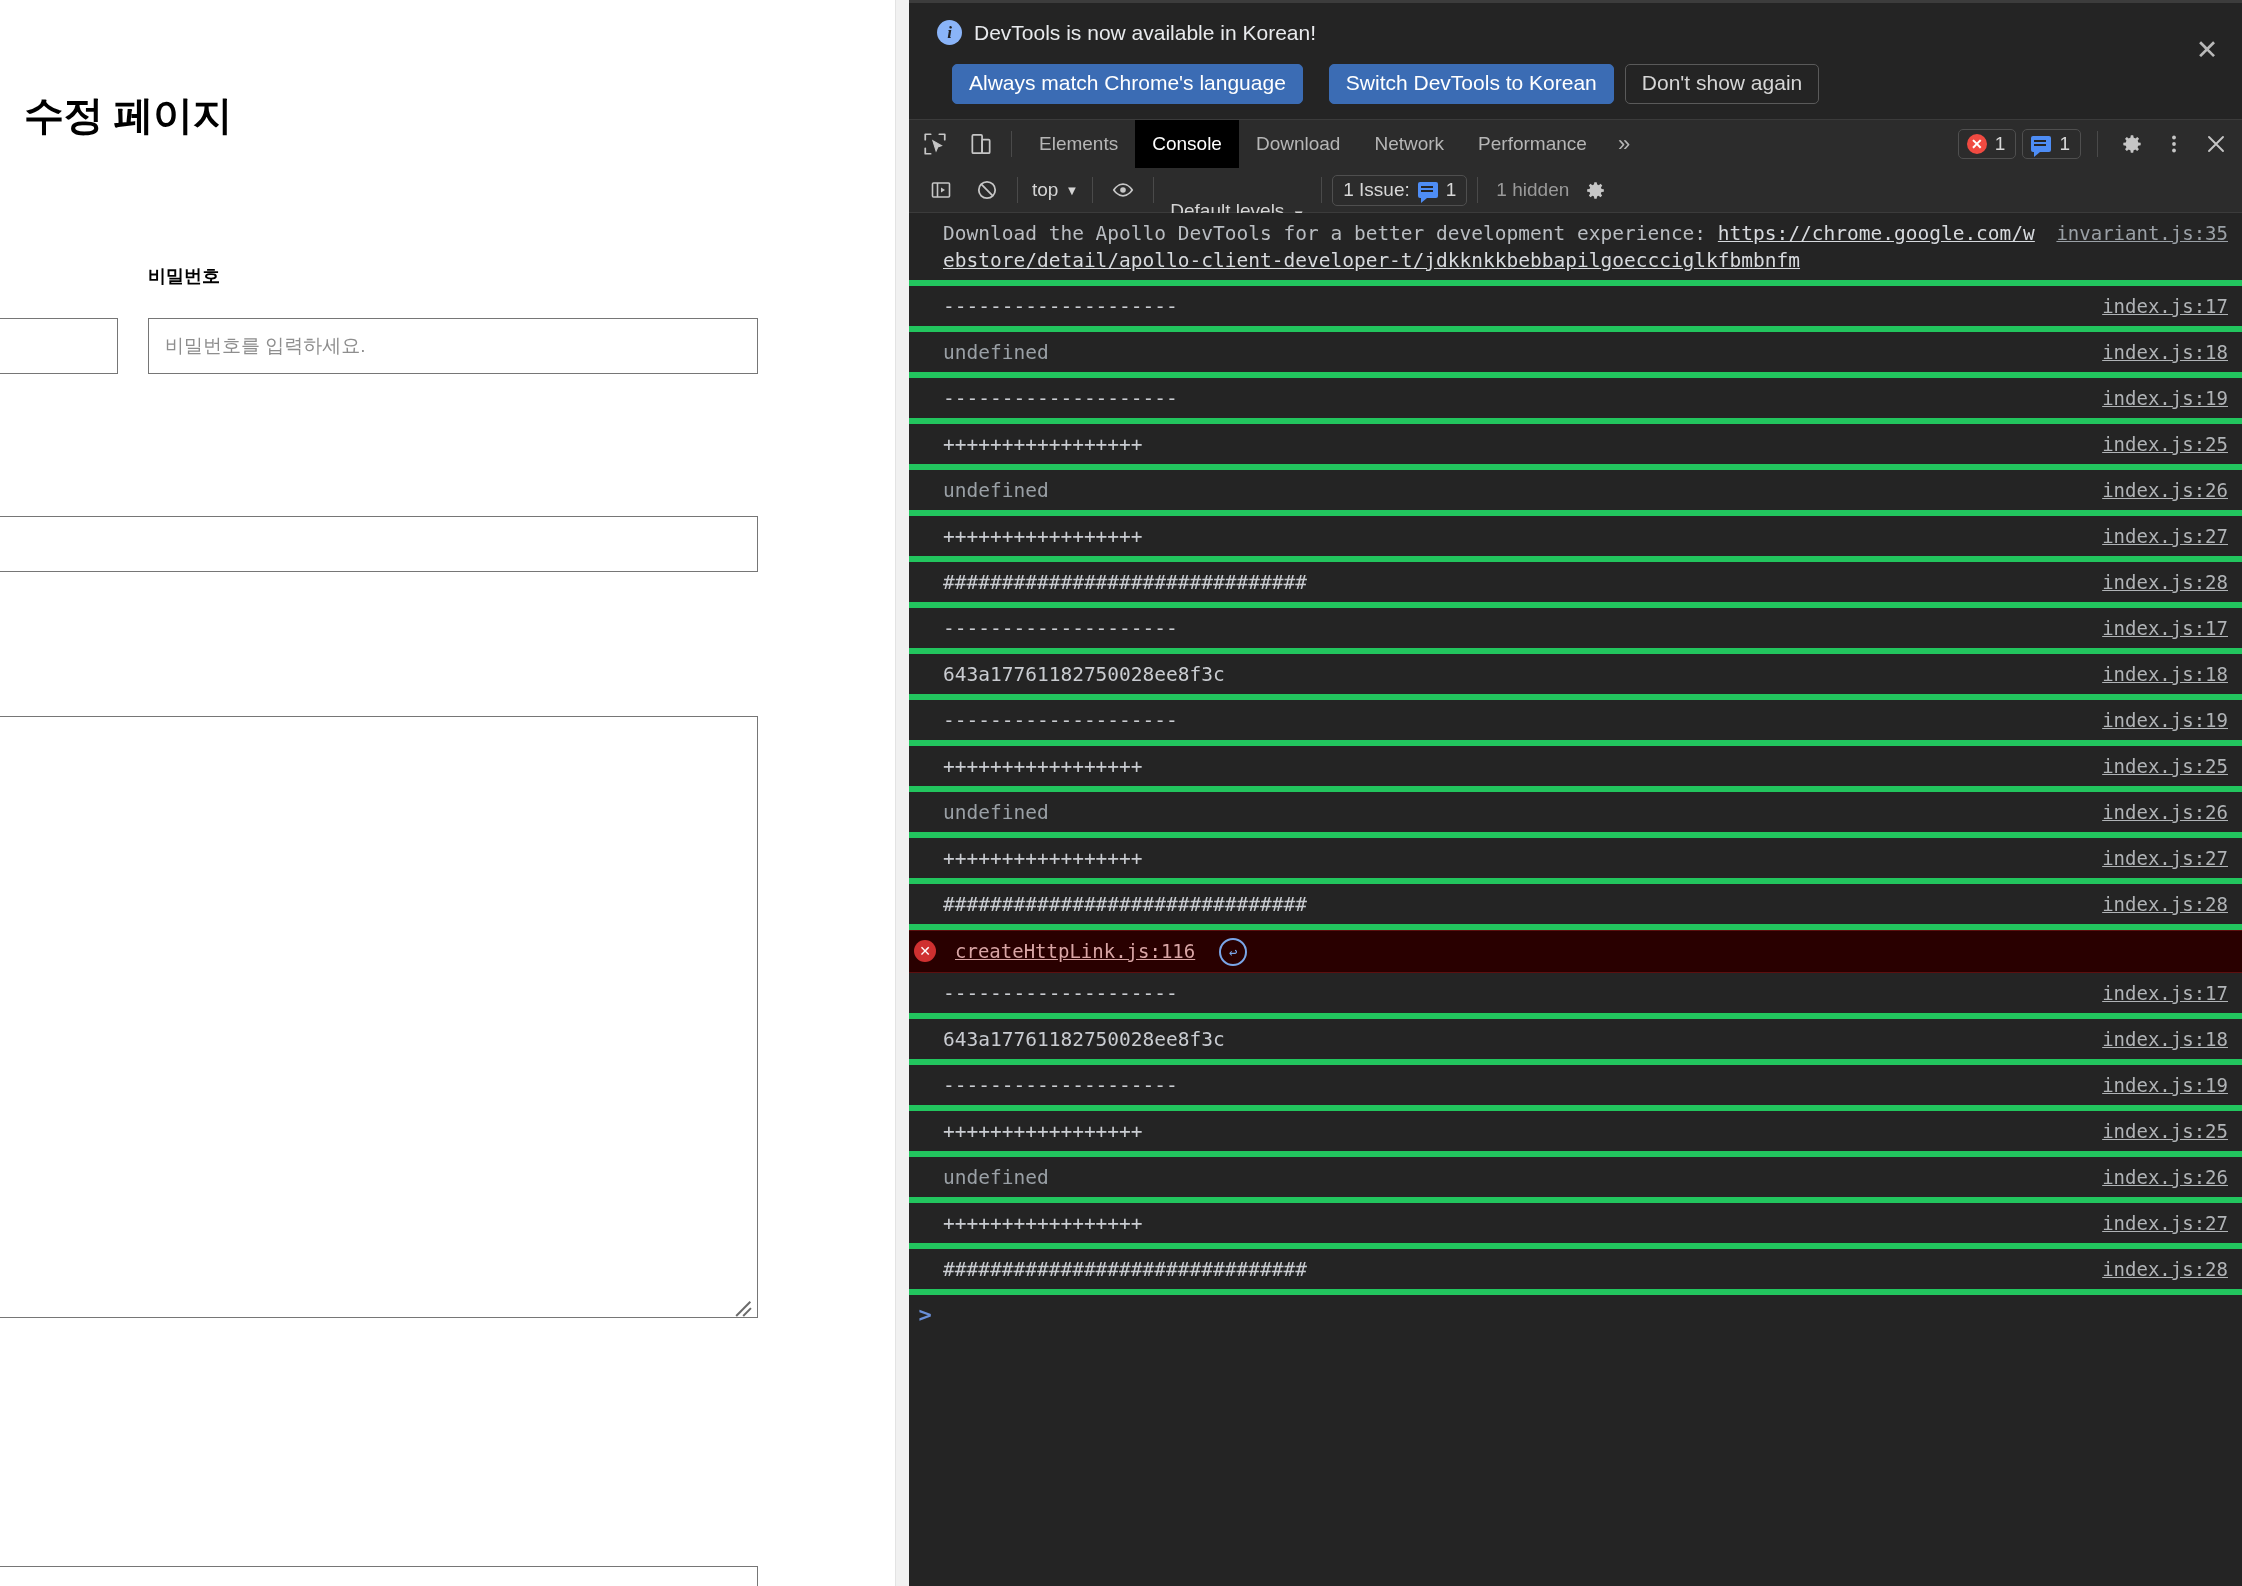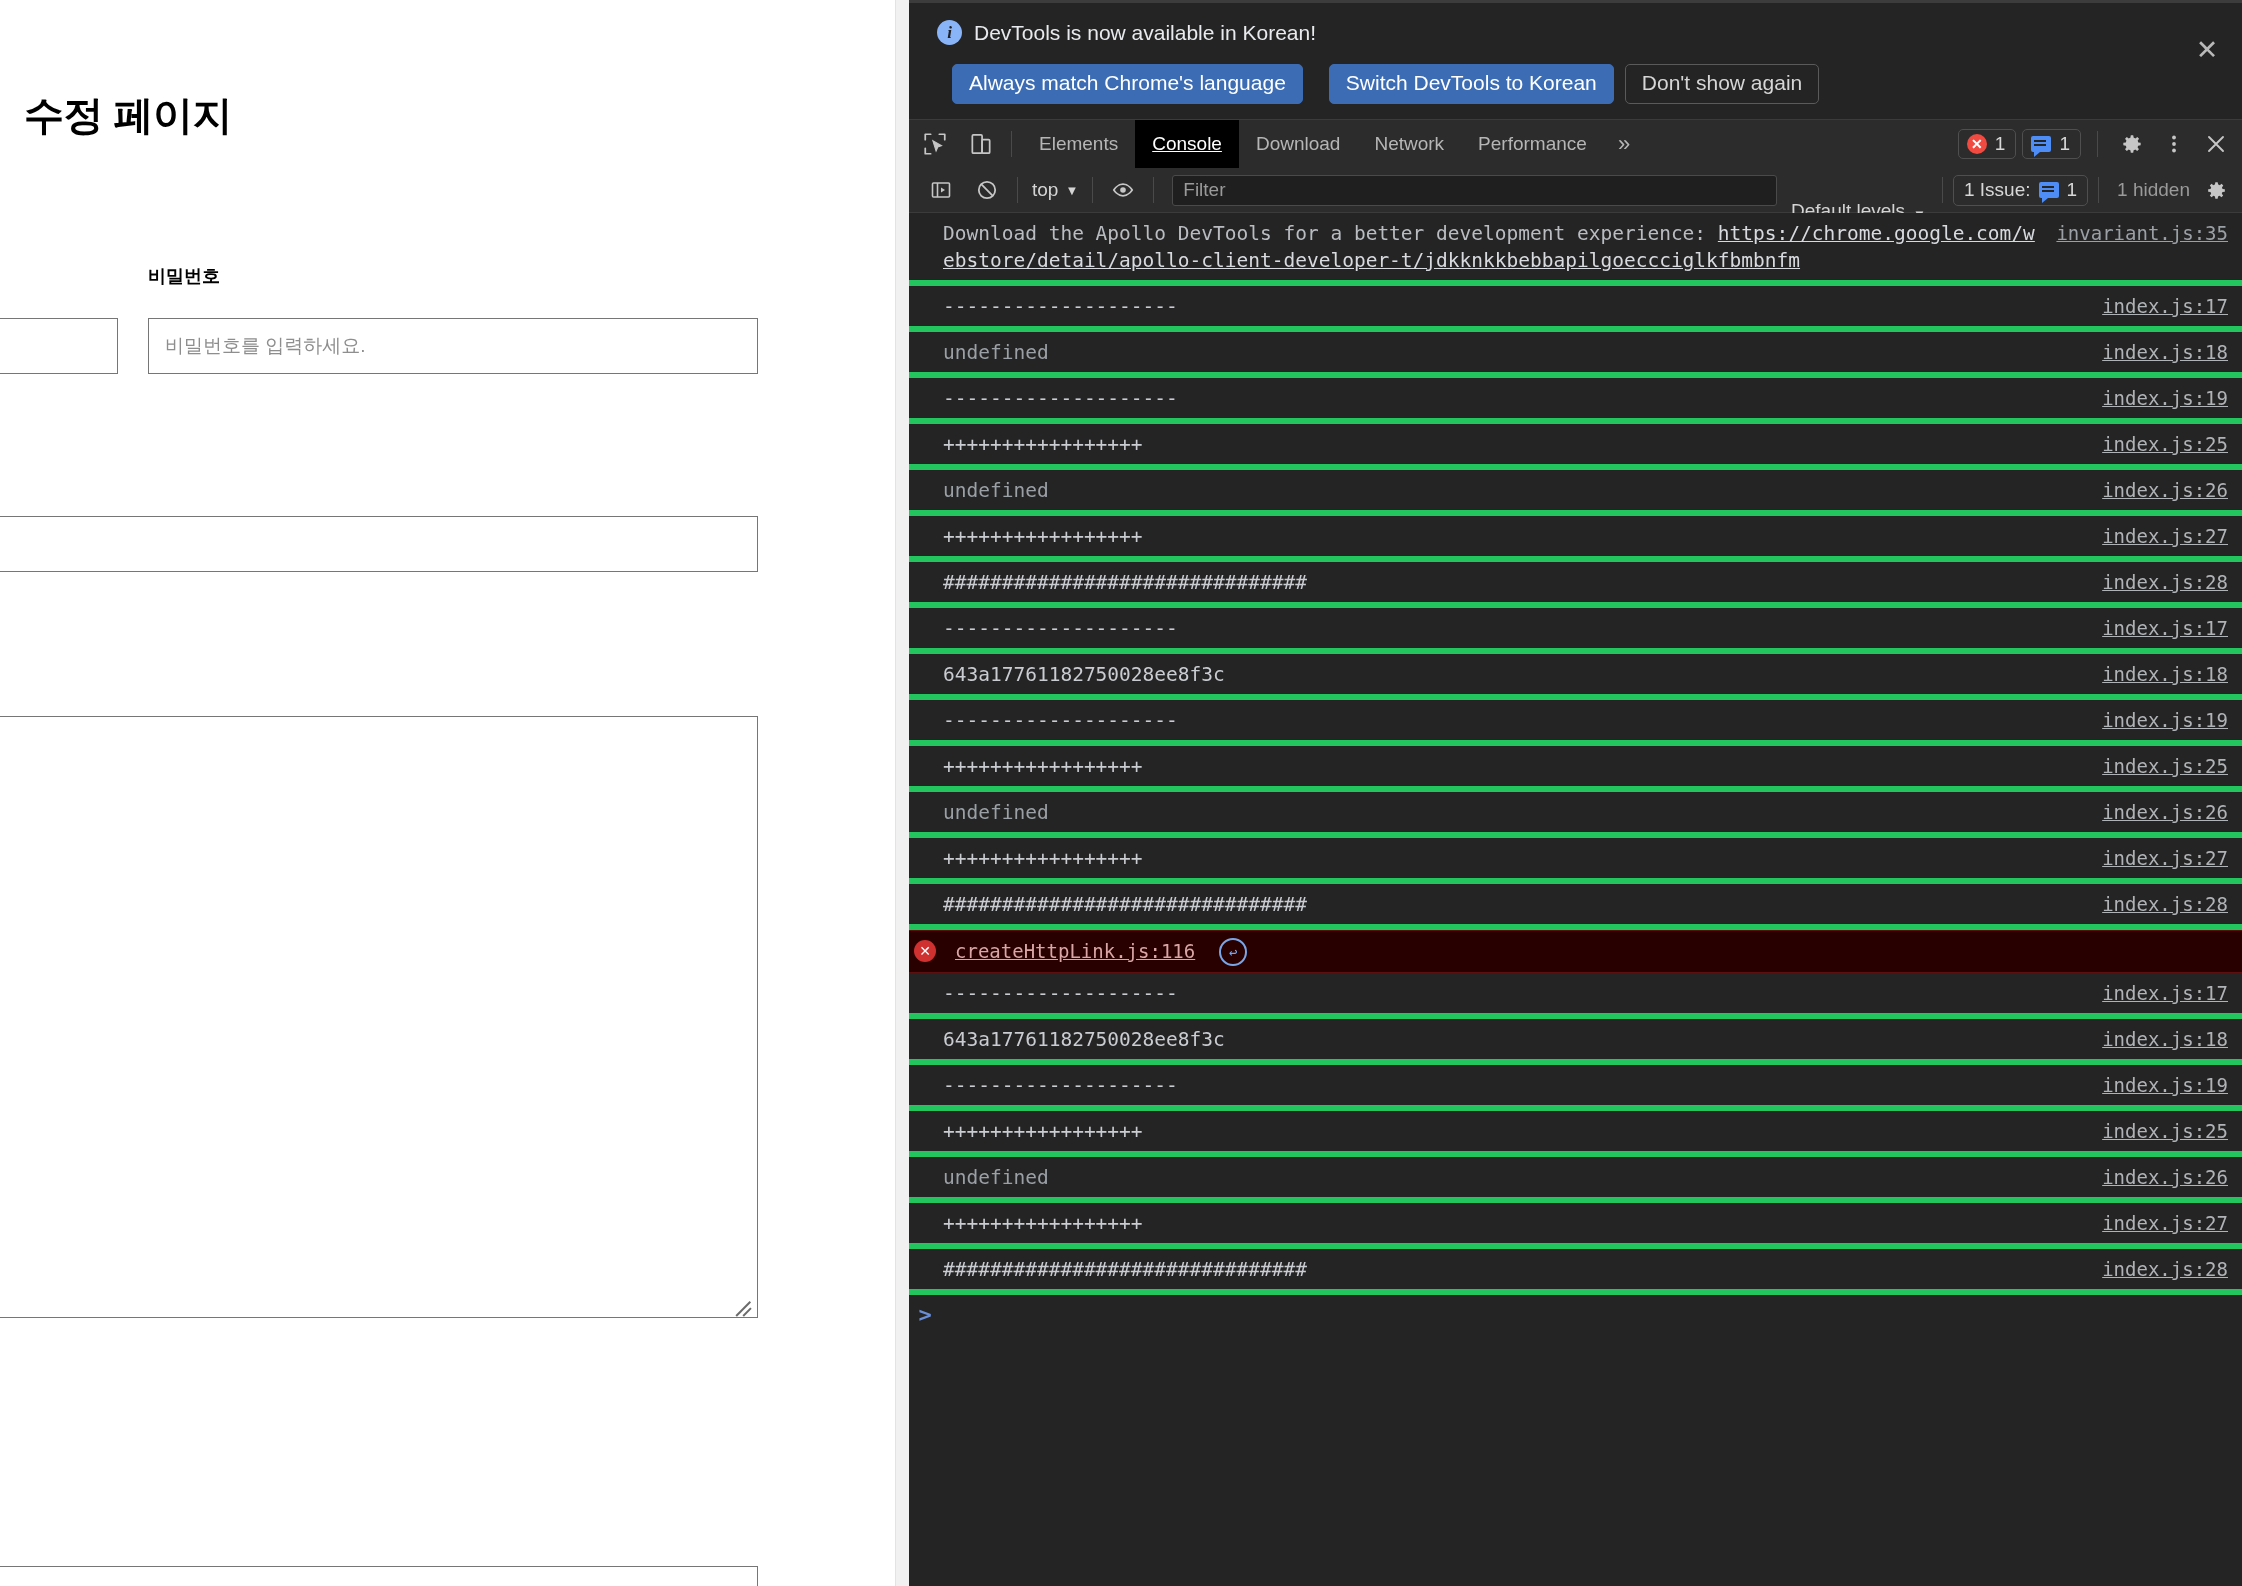--- a/index.html
+++ b/index.html
@@ -225,21 +225,20 @@
     display: flex;
     align-items: center;
     font-size: 19px;
     color: #b6b6b6;
     cursor: pointer;
     white-space: nowrap;
   }
   .tab.active {
     background: #000000;
     color: #ffffff;
-    text-decoration: underline;
   }
   .more-tabs {
     padding: 0 14px;
     color: #b6b6b6;
     font-size: 22px;
     cursor: pointer;
     display: flex;
     align-items: center;
     height: 48px;
   }
@@ -611,21 +610,20 @@
         <span style="font-size:13px;">▼</span>
       </div>
       <div class="vsep"></div>
       <div class="tool-icon-btn" style="margin-left:0;">
         <svg width="24" height="24" viewBox="0 0 24 24" fill="none" stroke="#c6c6c6" stroke-width="1.7">
           <path d="M2.8 12S6.4 6.2 12 6.2 21.2 12 21.2 12 17.6 17.8 12 17.8 2.8 12 2.8 12z"></path>
           <circle cx="12" cy="12" r="2.8" fill="#c6c6c6" stroke="none"></circle>
         </svg>
       </div>
       <div class="vsep"></div>
-      <input id="filter-input" type="text" placeholder="Filter" style="">
       <div class="levels-select">
         <span>Default levels</span>
         <span style="font-size:13px;">▼</span>
       </div>
       <div class="vsep"></div>
       <div class="issues-pill">
         <span>1 Issue:</span>
         <span class="msg-glyph"></span>
         <span>1</span>
       </div>

